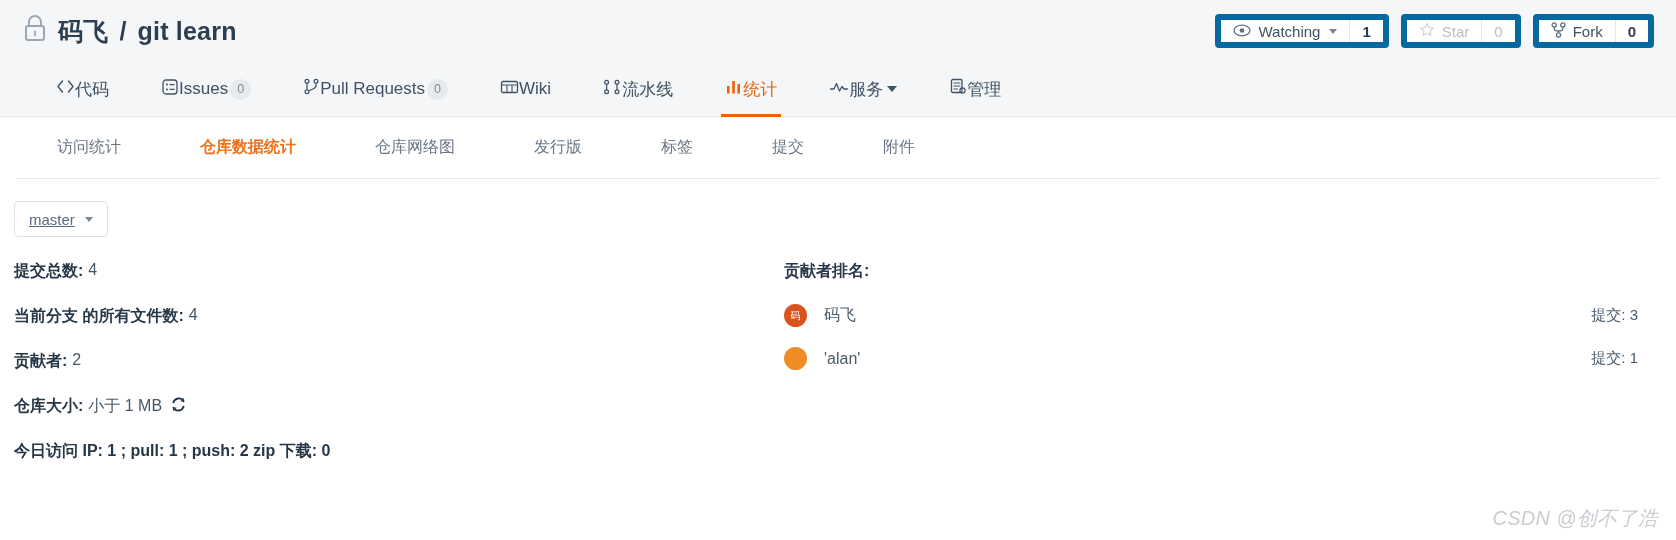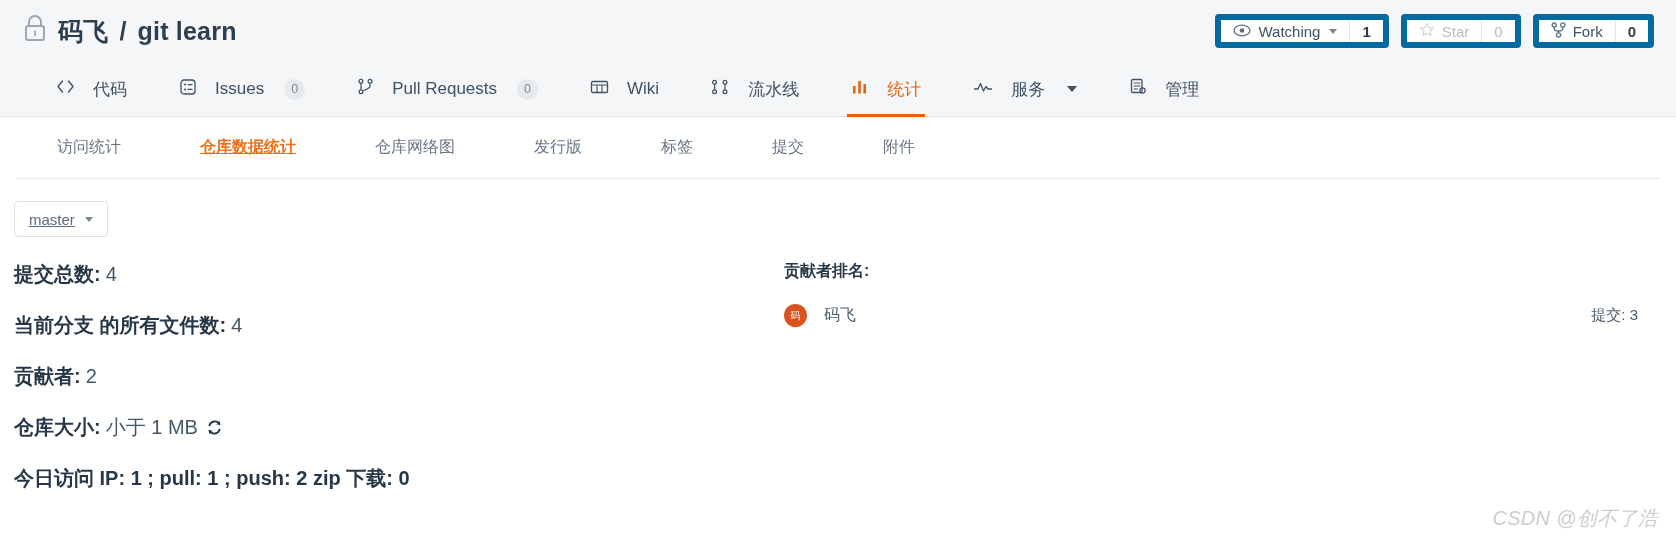--- a/index.html
+++ b/index.html
@@ -84,21 +84,21 @@
     height: 55px;
     background: #f5f6f7;
     border-bottom: 1px solid #e4e7ea;
     display: flex;
     align-items: stretch;
     padding-left: 30px;
   }
   .nav-item {
     display: flex;
     align-items: center;
-    gap: 18px;
+    gap: 0;
     padding: 0 26px;
     font-size: 17px;
     color: #3f5265;
     position: relative;
     white-space: nowrap;
   }
   .nav-item.active { color: #e8620d; }
   .nav-item.active::after {
     content: "";
     position: absolute;
@@ -138,21 +138,21 @@
     gap: 0;
   }
   .sub-nav-item {
     font-size: 16px;
     color: #6b7785;
     padding: 0 26px;
     white-space: nowrap;
     margin-left: 27px;
   }
   .sub-nav-item:first-child { padding-left: 0; }
-  .sub-nav-item.active { color: #f07018; font-weight: bold; text-decoration: underline; }
+  .sub-nav-item.active { color: #f07018; font-weight: bold; }
 
   
   .branch-row { padding: 22px 0 0 14px; }
   .branch-btn {
     display: inline-flex;
     align-items: center;
     gap: 8px;
     height: 36px;
     padding: 0 14px;
     border: 1px solid #dde1e5;
@@ -164,25 +164,25 @@
   }
 
   
   .stats-body {
     display: flex;
     padding: 24px 14px 0 14px;
     position: relative;
   }
   .stats-left { width: 770px; flex: 0 0 770px; }
   .stat-line {
-    font-size: 20px;
+    font-size: 16px;
     color: #384b5f;
     margin-bottom: 24px;
     display: flex;
-    align-items: center;
+    align-items: flex-start;
     gap: 0;
     white-space: nowrap;
   }
   .stat-line .lbl { font-weight: bold; color: #273747; }
   .stat-line .val { font-weight: normal; color: #475667; margin-left: 5px; }
   .stat-line.allbold, .stat-line.allbold .val { font-weight: bold; color: #273747; }
   .sync-icon { margin-left: 8px; display: inline-flex; }
 
   .stats-right { flex: 1; padding-left: 0; }
   .contrib-title {
@@ -442,19 +442,24 @@
 
     <div class="stats-right">
       <div class="contrib-title">贡献者排名:</div>
 
       <div class="contrib-row">
         <div class="avatar" style="background:#d9531e;">码</div>
         <div class="contrib-name">码飞</div>
         <div class="contrib-commits">提交: 3</div>
       </div>
 
+      <div class="contrib-row">
+        <div class="avatar" style="background:#ef8c25;"></div>
+        <div class="contrib-name">'alan'</div>
+        <div class="contrib-commits">提交: 1</div>
+      </div>
     </div>
 
   </div>
 
   <div class="watermark">CSDN @创不了浩</div>
 
 </div>
 
 </body></html>

